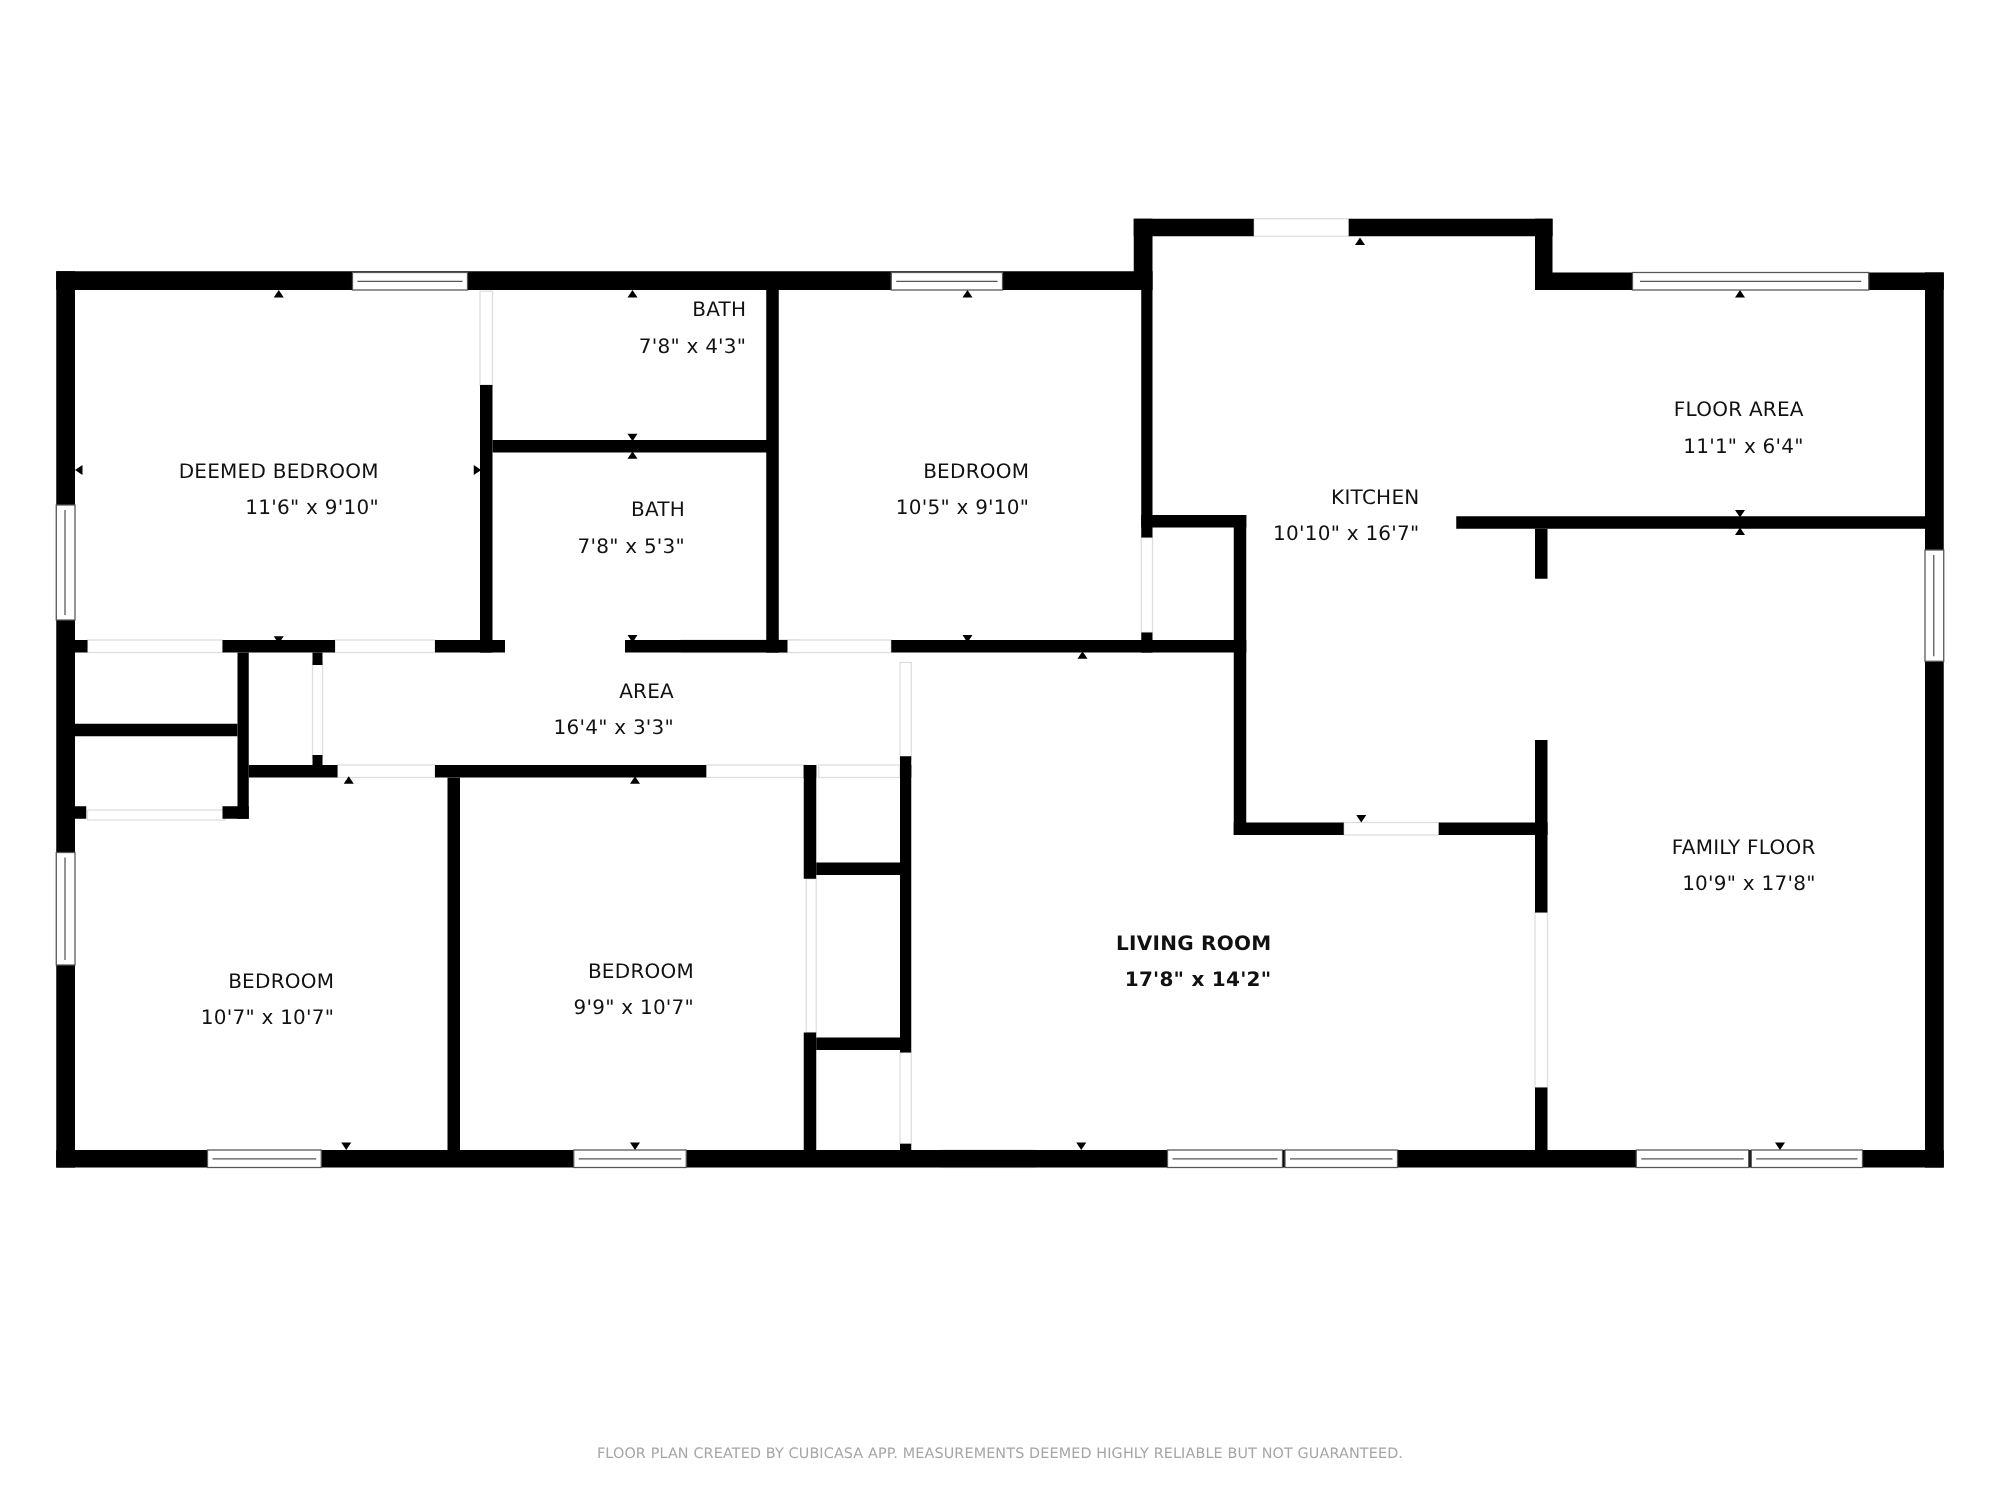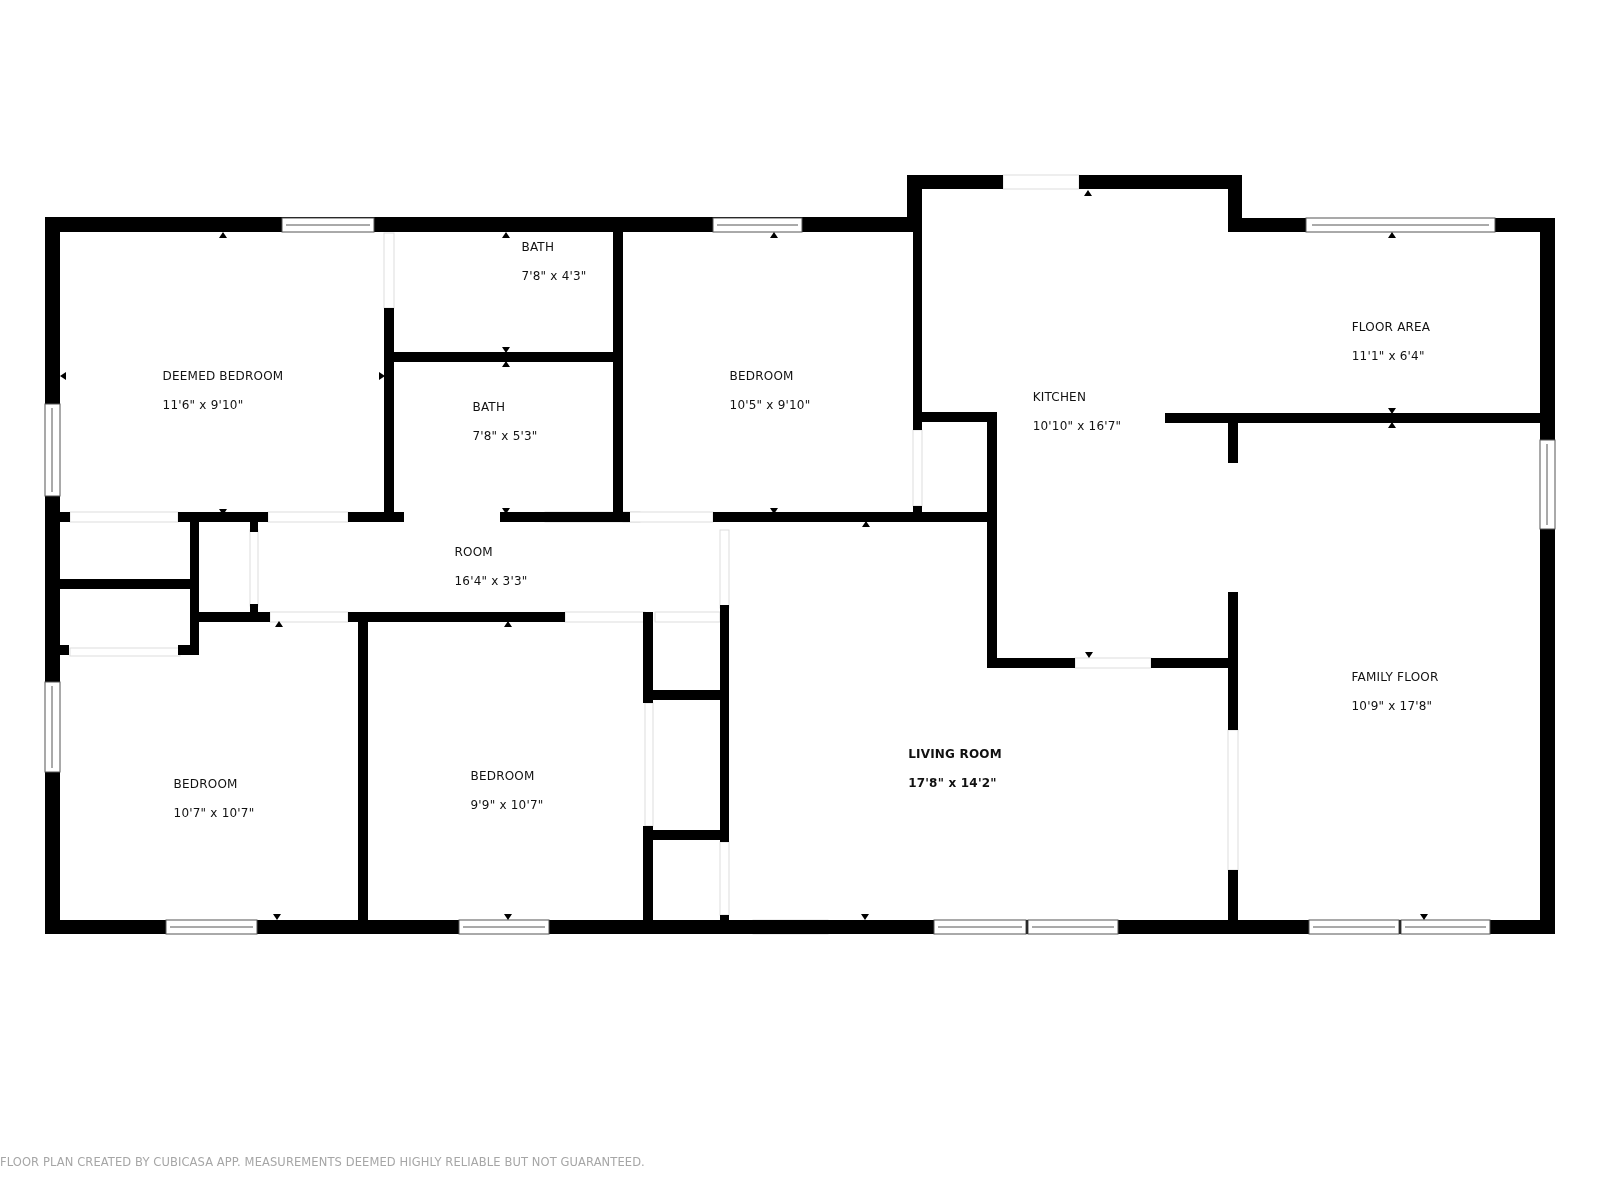--- a/index.html
+++ b/index.html
@@ -4,25 +4,25 @@
   <style>
     html, body { margin: 0; padding: 0; background: #ffffff; }
     body { width: 1600px; height: 1200px; position: relative; overflow: hidden;
            font-family: "DejaVu Sans", "Liberation Sans", sans-serif; }
     #plan { position: absolute; left: 0; top: 0; width: 1600px; height: 1200px; }
     .wall { fill: #000000; }
     .win-frame { fill: #ffffff; stroke: #555555; stroke-width: 1; }
     .win-line { stroke: #555555; stroke-width: 1; }
     .opening { fill: #ffffff; stroke: #dddddd; stroke-width: 1; }
     .mark { fill: #000000; }
-    .room-label { position: absolute; transform: translate(-50%, 0); text-align: left;
-                  color: #111111; font-size: 12px; line-height: 29px; white-space: nowrap;
+    .room-label { position: absolute; transform: translate(-50%, 0); text-align: right;
+                  color: #111111; font-size: 16px; line-height: 29px; white-space: nowrap;
                   letter-spacing: 0.2px; }
     .room-name, .room-dim { display: block; }
-    .footer { position: absolute; left: 0; width: 1600px; top: 1155px; 
+    .footer { position: absolute; left: 0; width: 1600px; top: 1155px; text-align: center;
               font-size: 11.5px; color: #a6a6a6; letter-spacing: 0.1px; }
   </style>
 </head>
 <body>
 
 <svg id="plan" viewBox="0 0 1600 1200" xmlns="http://www.w3.org/2000/svg">
 
   <g>
     <rect class="opening" x="384" y="233" width="10" height="75"></rect>
     <rect class="opening" x="70" y="512" width="108" height="10"></rect>
@@ -185,21 +185,21 @@
 </div>
 <div class="room-label" style="left:1077px; top:383px;">
   <span class="room-name">KITCHEN</span>
   <span class="room-dim">10'10" x 16'7"</span>
 </div>
 <div class="room-label" style="left:1391px; top:313px;">
   <span class="room-name">FLOOR AREA</span>
   <span class="room-dim">11'1" x 6'4"</span>
 </div>
 <div class="room-label" style="left:491px; top:538px;">
-  <span class="room-name">ROOM</span>
+  <span class="room-name">AREA</span>
   <span class="room-dim">16'4" x 3'3"</span>
 </div>
 <div class="room-label" style="left:214px; top:770px;">
   <span class="room-name">BEDROOM</span>
   <span class="room-dim">10'7" x 10'7"</span>
 </div>
 <div class="room-label" style="left:507px; top:762px;">
   <span class="room-name">BEDROOM</span>
   <span class="room-dim">9'9" x 10'7"</span>
 </div>

